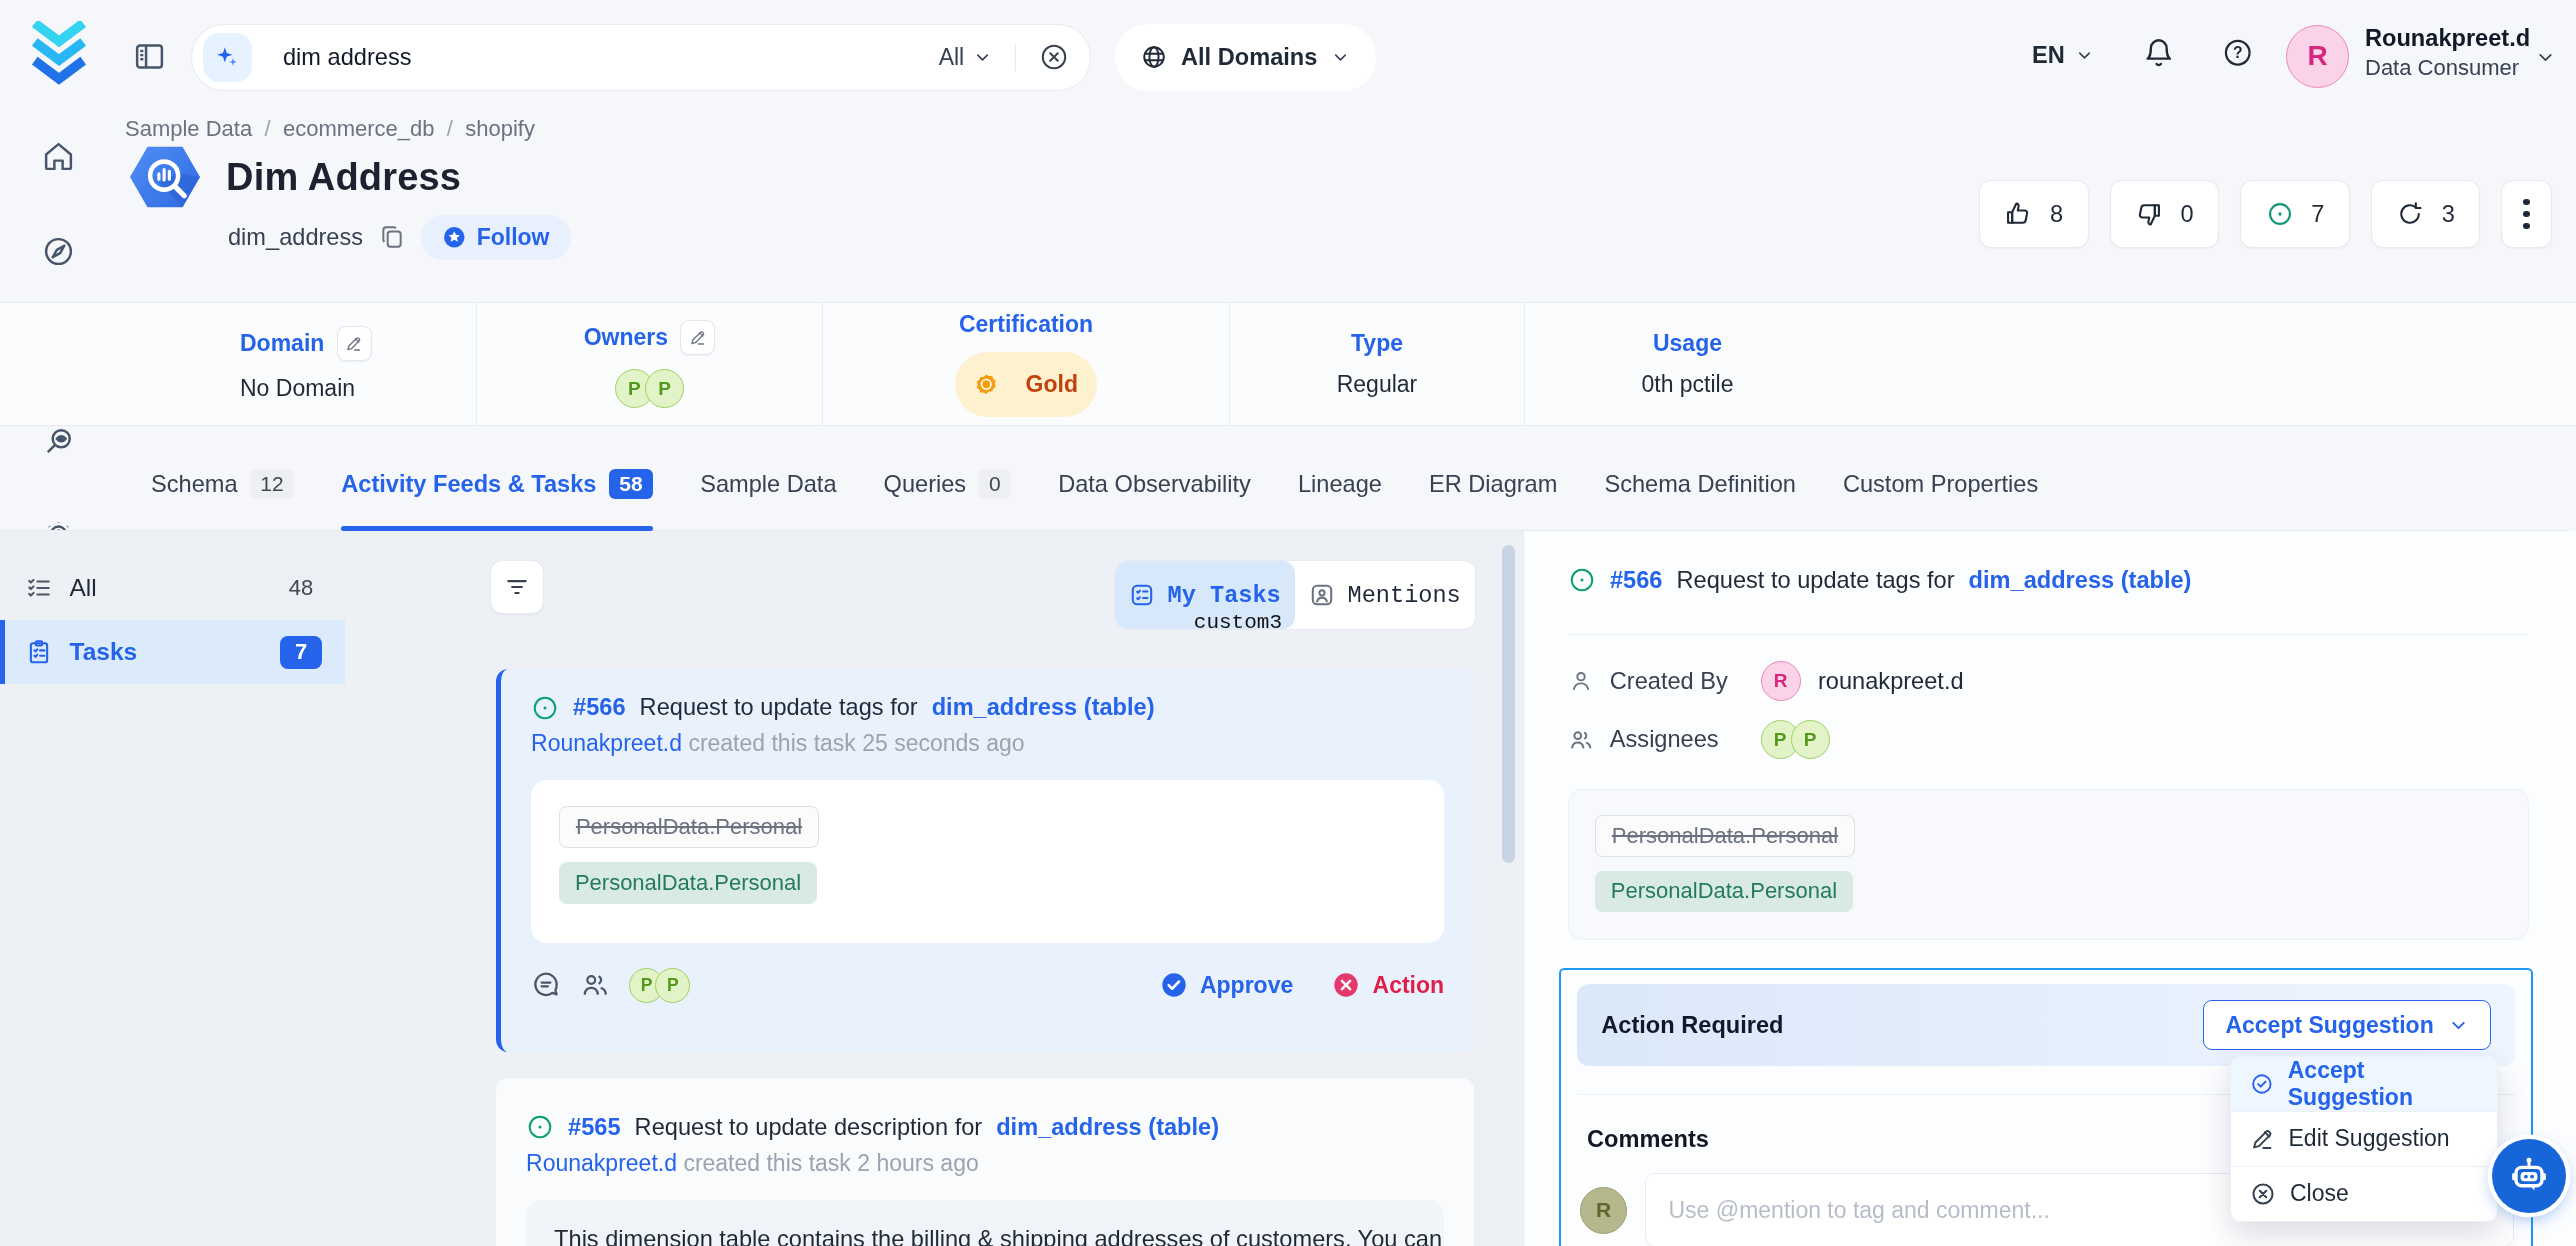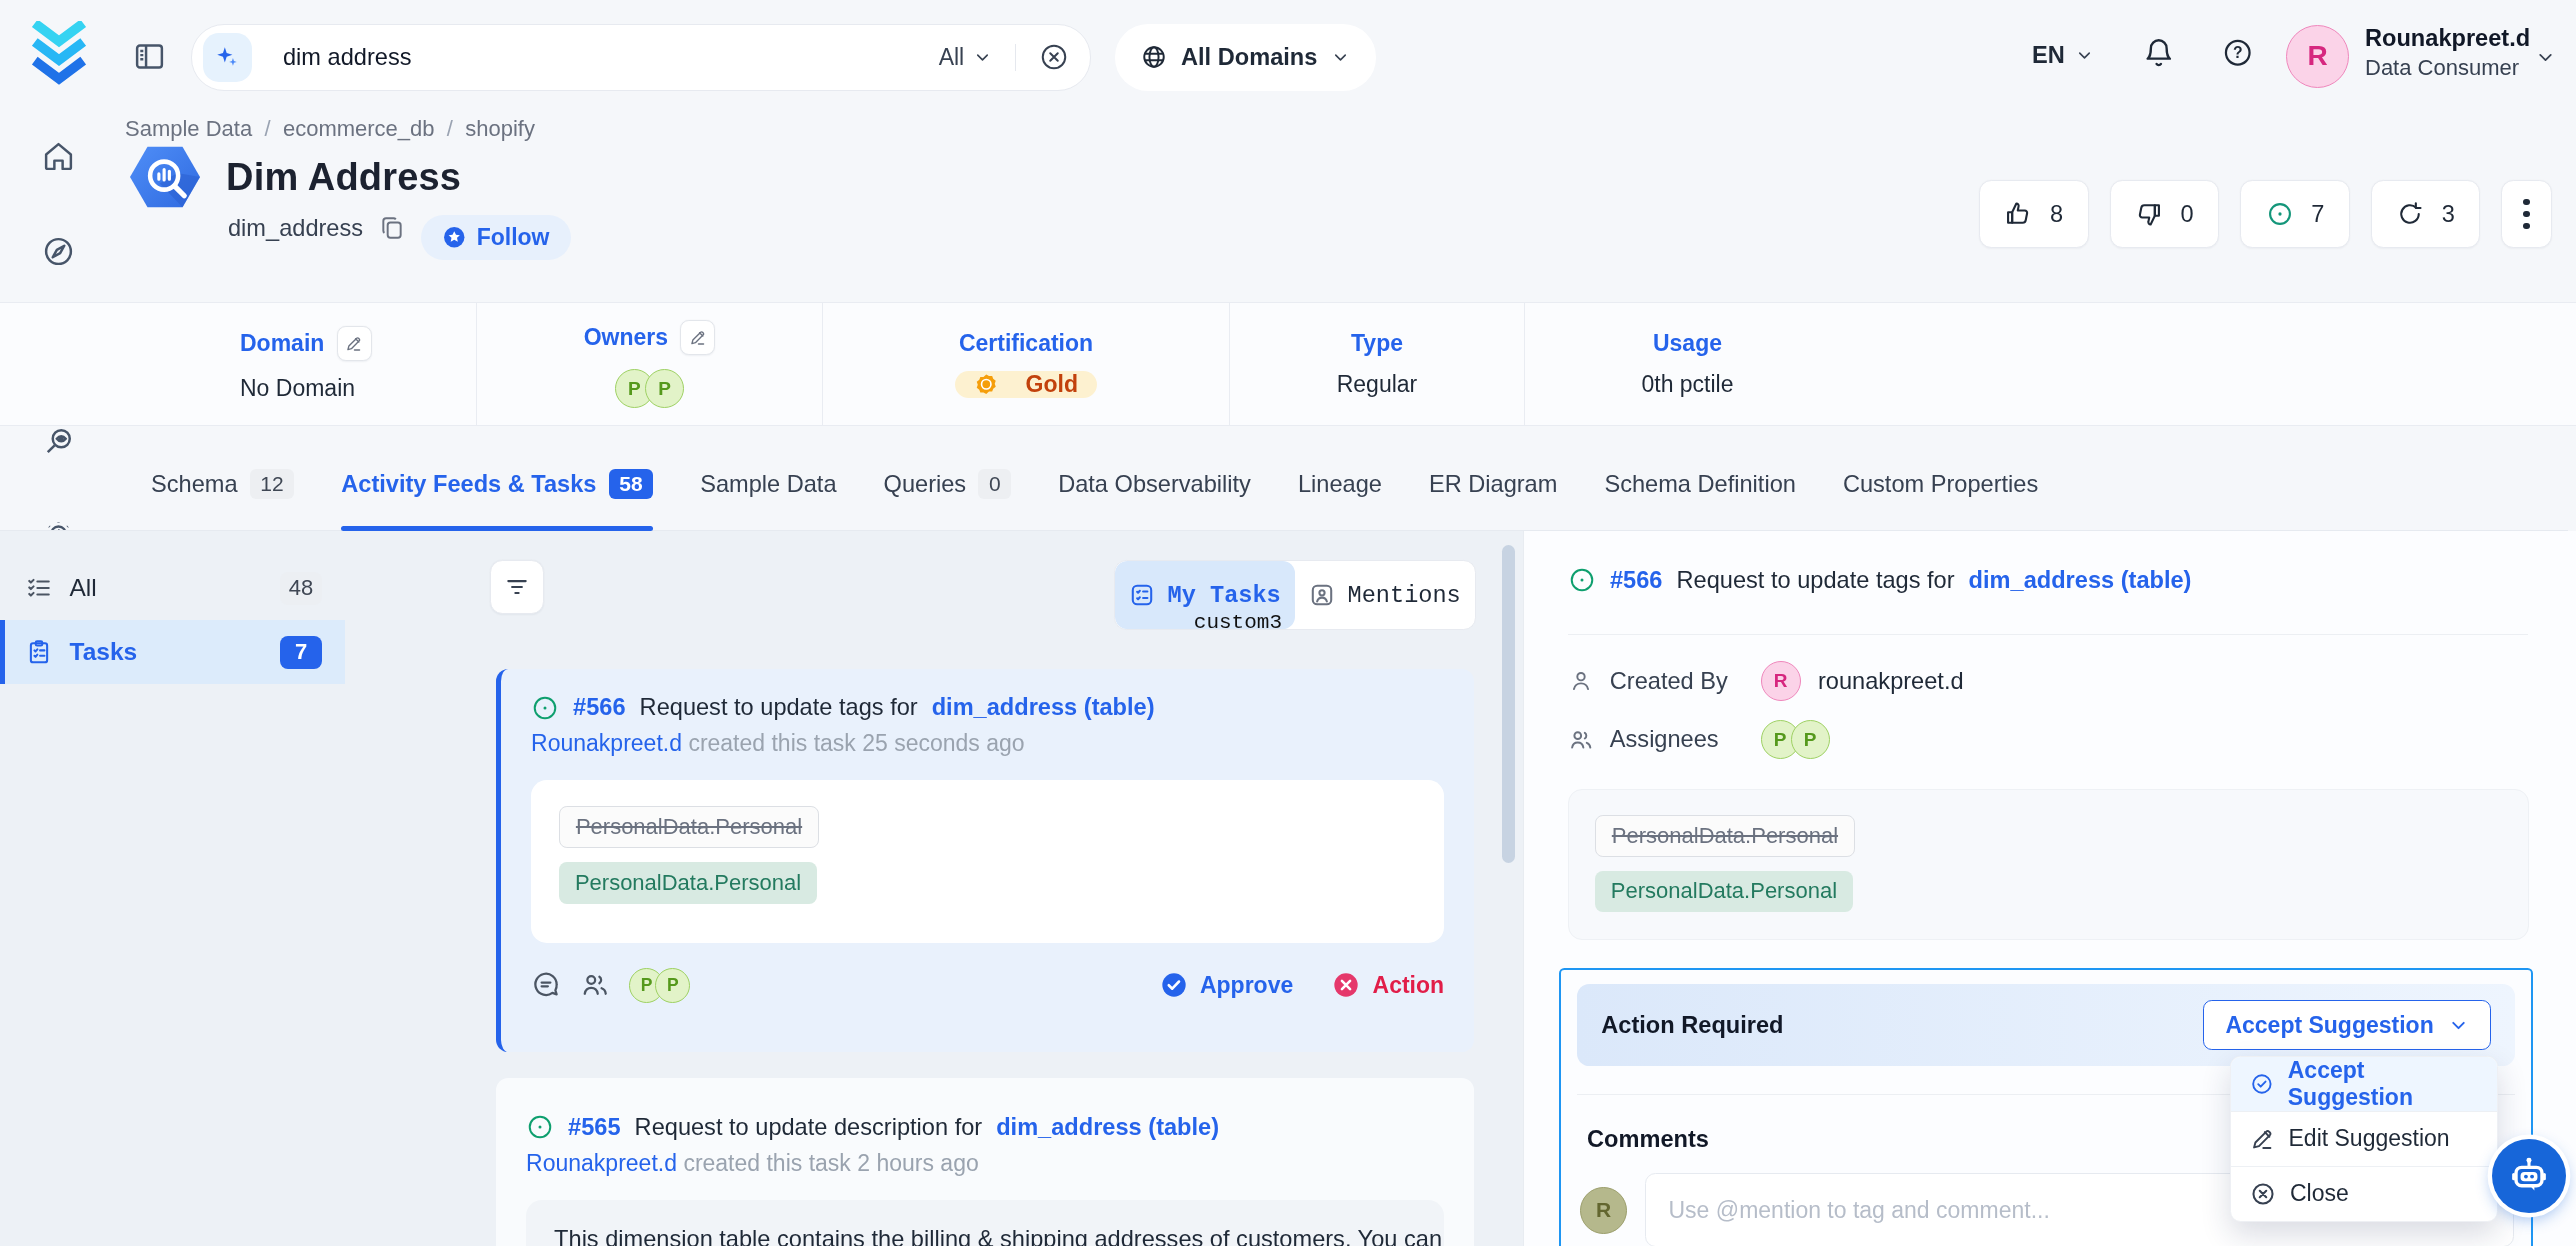--- a/index.html
+++ b/index.html
@@ -32,21 +32,21 @@
   .userinfo .uname { font-size:23.6px; font-weight:700; color:#111827; }
   .userinfo .urole { font-size:22px; color:#374151; }
   .user-chevron { position:absolute; left:2535px; top:47px; color:#374151; cursor:pointer; }
 
   
   #breadcrumb { position:absolute; left:125px; top:116px; font-size:22px; color:#6b7280; display:flex; gap:12.3px; }
   #breadcrumb .crumb { cursor:pointer; }
   #breadcrumb .sep { color:#9aa3b2; }
   .asset-hex { position:absolute; left:123px; top:138px; }
   .page-title { position:absolute; left:226px; top:156px; font-size:38px; font-weight:700; color:#1c2230; letter-spacing:0.2px; }
-  .subrow { position:absolute; left:228px; top:215px; display:flex; gap:15.8px; }
+  .subrow { position:absolute; left:228px; top:215px; display:flex; align-items:center; gap:15.8px; }
   .subname { font-size:23.6px; color:#374151; }
   .copy-btn { color:#6b7280; cursor:pointer; }
   .follow-pill { display:flex; align-items:center; gap:10.5px; background:#e7f0fc; border-radius:874px; padding:8.8px 21px; color:#2563eb; font-size:23px; font-weight:700; cursor:pointer; }
 
   .stats { position:absolute; right:24.5px; top:180px; display:flex; gap:21px; }
   .btn-stat { background:#fff; border:0.9px solid #e7eaf0; border-radius:12.3px; height:68px; display:flex; align-items:center; gap:17.5px; padding:0 24.5px; font-size:23.6px; color:#1f2937; box-shadow:0 0.9px 1.8px rgba(20,30,60,.04); cursor:pointer; }
   .btn-stat.kebab { padding:0 21px; }
   .kebab-dots { display:flex; flex-direction:column; gap:6.1px; }
   .kebab-dots i { width:6.1px; height:6.1px; border-radius:50%; background:#1f2937; }
 
@@ -54,21 +54,21 @@
   #metaband { position:absolute; left:0; top:302px; width:2576px; height:124px; background:#fbfcfe; border-top:0.9px solid #e9ecf2; border-bottom:0.9px solid #e9ecf2; display:flex; padding-left:123px; }
   .mcol { display:flex; flex-direction:column; align-items:center; justify-content:center; gap:14px; border-right:0.9px solid #e9ecf2; }
   .mcol:last-child { border-right:none; }
   .mcol.left-align { align-items:flex-start; padding-left:117px; }
   .mlabel { display:flex; align-items:center; gap:12.3px; font-size:23px; font-weight:700; color:#2563eb; cursor:pointer; }
   .pencil-chip { width:35px; height:35px; background:#fff; border:0.9px solid #e3e6eb; border-radius:8.8px; display:flex; align-items:center; justify-content:center; color:#6b7280; box-shadow:0 0.9px 1.8px rgba(20,30,60,.06); cursor:pointer; }
   .mvalue { font-size:23px; color:#1f2937; }
   .avatar-p { width:39px; height:39px; background:#e2f3c8; border:1.8px solid #9ed163; color:#55991c; font-size:19px; cursor:pointer; }
   .avatar-stack { display:flex; }
   .avatar-stack > * + * { margin-left:-8.8px; }
-  .gold-pill { display:flex; align-items:center; gap:27px; background:#fdf1d0; border-radius:874px; padding:0 19px; font-size:23px; font-weight:700; color:#c2410c; }
+  .gold-pill { display:flex; align-items:center; gap:27px; background:#fdf1d0; border-radius:874px; padding:19px 19px; font-size:23px; font-weight:700; color:#c2410c; }
 
   
   #tabsband { position:absolute; left:0; top:438px; width:2568px; height:93px; border-bottom:0.9px solid #e6eaf0; }
   #tabs { display:flex; gap:47px; height:100%; padding-left:151px; align-items:center; }
   .tab { position:relative; height:100%; display:flex; align-items:center; gap:12.3px; font-size:23.6px; color:#374151; cursor:pointer; }
   .tab .badge { background:#edeff2; color:#3f4754; border-radius:6.1px; padding:2.6px 10.5px; font-size:21px; }
   .tab.active { color:#2563eb; font-weight:700; }
   .tab.active .badge { background:#2563eb; color:#fff; }
   .tab.active::after { content:""; position:absolute; left:0; right:0; bottom:-0.9px; height:5.3px; border-radius:3.5px; background:#2563eb; }
 

